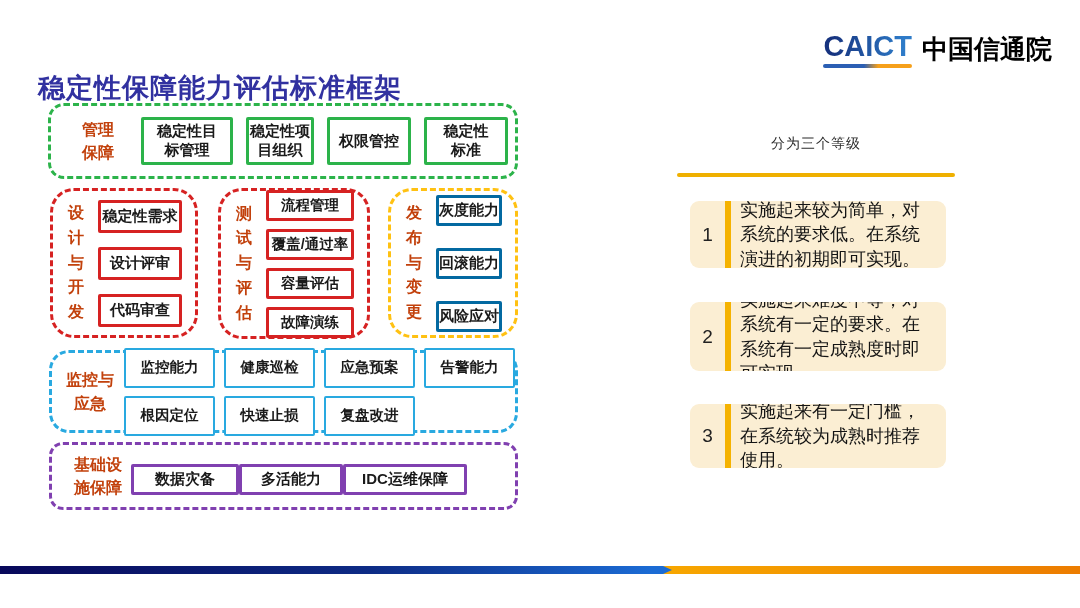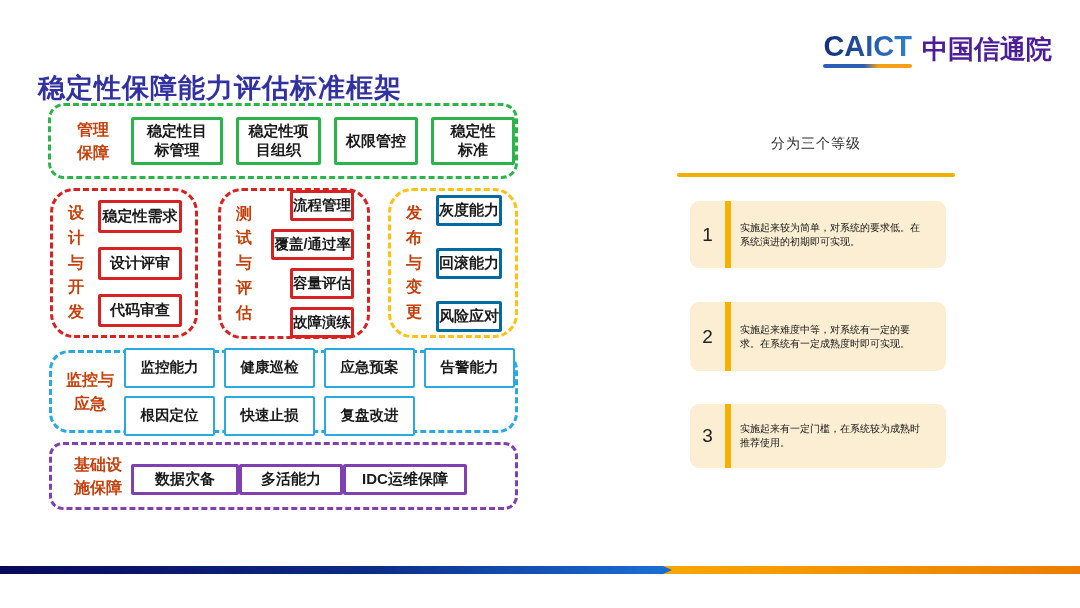--- a/index.html
+++ b/index.html
@@ -12,47 +12,47 @@
     color:#3131A0; letter-spacing:1px;margin-top:44px; }
 
   
   .logo { position:absolute; right:28px; top:30px; display:flex; align-items:center; gap:10px; }
   .caict-wrap { display:flex; flex-direction:column; }
   .caict-text { font-size:29px; font-weight:800; letter-spacing:0px;
     background:linear-gradient(90deg,#16337F 10%,#2E7BC8 90%);
     -webkit-background-clip:text; background-clip:text; color:transparent; }
   .caict-underline { height:4px; margin-top:1px; border-radius:2px;
     background:linear-gradient(90deg,#2B5FB4 0%,#2B5FB4 46%,#F6A01A 62%,#F6A01A 100%); }
-  .logo-cn { font-size:26px; font-weight:700; color:#4c1d95; }
+  .logo-cn { font-size:26px; font-weight:700; color:#000000; }
 
   
   .group { position:absolute; border-radius:18px; display:flex; align-items:center; }
   .group-label { font-size:16px; font-weight:600; color:#c2410c; text-align:center;
     white-space:pre-line; line-height:1.45; }
   .box { background:#fff; display:flex; align-items:center; justify-content:center;
     text-align:center; font-size:15px; font-weight:600; color:#1a1a1a;
     white-space:pre-line; line-height:1.25; border-radius:2px; }
 
   
   .g-mgmt { left:48px; top:103px; width:470px; height:76px; border:3px dashed #2CB34A; border-radius:16px; }
   .g-mgmt .group-label { width:62px; margin-left:16px; }
   .g-mgmt .items { display:flex; gap:13px; margin-left:12px; align-items:center; }
   .g-mgmt .box { border:3px solid #2CB34A; height:48px; }
-  .g-mgmt .b0 { width:92px; } .g-mgmt .b1 { width:85px; }
+  .g-mgmt .b0 { width:92px; } .g-mgmt .b1 { width:68px; }
   .g-mgmt .b2 { width:84px; } .g-mgmt .b3 { width:84px; }
 
   
   .vgroup { border-radius:24px; padding:0 13px; }
   .vgroup .group-label { width:20px; line-height:1.55; }
   .vgroup .items { flex:1; display:flex; flex-direction:column; margin-left:12px; }
   .g-design { left:50px; top:188px; width:148px; height:150px; border:3px dashed #D62222; }
   .g-design .items { gap:14px; }
   .g-design .box { border:3px solid #D62222; height:33px; }
   .g-test { left:218px; top:188px; width:152px; height:151px; border:3px dashed #D62222; }
-  .g-test .items { gap:8px;align-items:flex-end; }
+  .g-test .items { gap:8px; }
   .g-test .box { border:3px solid #D62222; height:31px; font-size:14.5px; }
   .g-release { left:388px; top:188px; width:130px; height:150px; border:3px dashed #FFC112; }
   .g-release .items { gap:22px; }
   .g-release .box { border:3px solid #0369a1; height:31px; }
 
   
   .g-monitor { left:49px; top:350px; width:469px; height:83px; border:3px dashed #29A9E0; border-radius:20px; }
   .g-monitor .group-label { width:64px; margin-left:13px; }
   .g-monitor .items { display:grid; grid-template-columns:repeat(4,91px); column-gap:9px; row-gap:8px; margin-left:9px; }
   .g-monitor .box { border:2.5px solid #29A9E0; height:40px; font-size:14.5px; }
@@ -70,21 +70,21 @@
   .levels-underline { position:absolute; left:677px; top:173px; width:278px; height:4px;
     background:#EFB000; border-radius:2px; }
   .level-card { position:absolute; left:690px; width:256px; display:flex;
     background:#FBEED3; border-radius:9px; overflow:hidden; }
   .card-1 { top:201px; height:67px; }
   .card-2 { top:302px; height:69px; }
   .card-3 { top:404px; height:64px; }
   .card-num { width:35px; display:flex; align-items:center; justify-content:center;
     font-size:19px; color:#222; }
   .card-bar { width:6px; background:#F5B200; }
-  .card-text { flex:1; padding:4px 21px 4px 9px; font-size:10px; line-height:1.36;
+  .card-text { flex:1; padding:4px 21px 4px 9px; font-size:18px; line-height:1.36;
     color:#141414; display:flex; align-items:center; font-weight:500; }
 
   
   .bottom-bar { position:absolute; left:0; top:566px; width:1080px; height:8px; }
   .bar-orange { position:absolute; left:0; top:0; width:100%; height:100%;
     background:linear-gradient(90deg,#F7A600 62%,#EC7C00 100%); }
   .bar-blue { position:absolute; left:0; top:0; width:672px; height:100%;
     background:linear-gradient(90deg,#08085A 0%,#0D2B85 55%,#1B6BD4 97%);
     clip-path:polygon(0 0, calc(100% - 9px) 0, 100% 50%, calc(100% - 9px) 100%, 0 100%); }
 </style>

